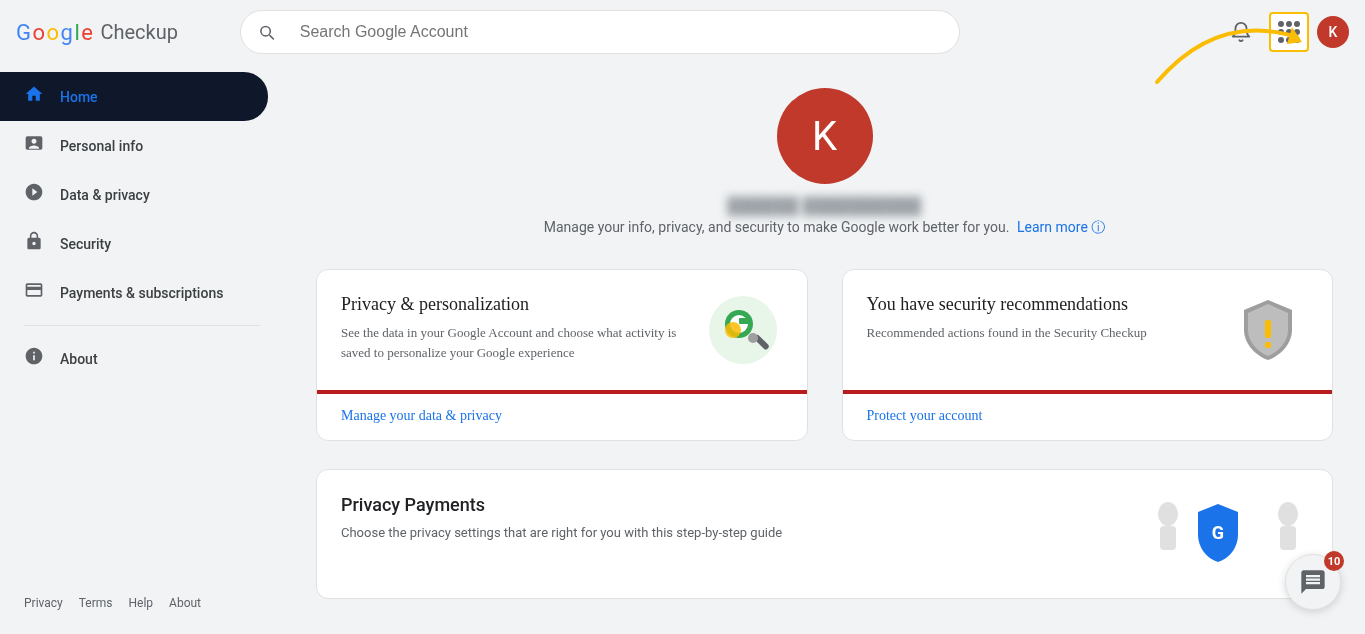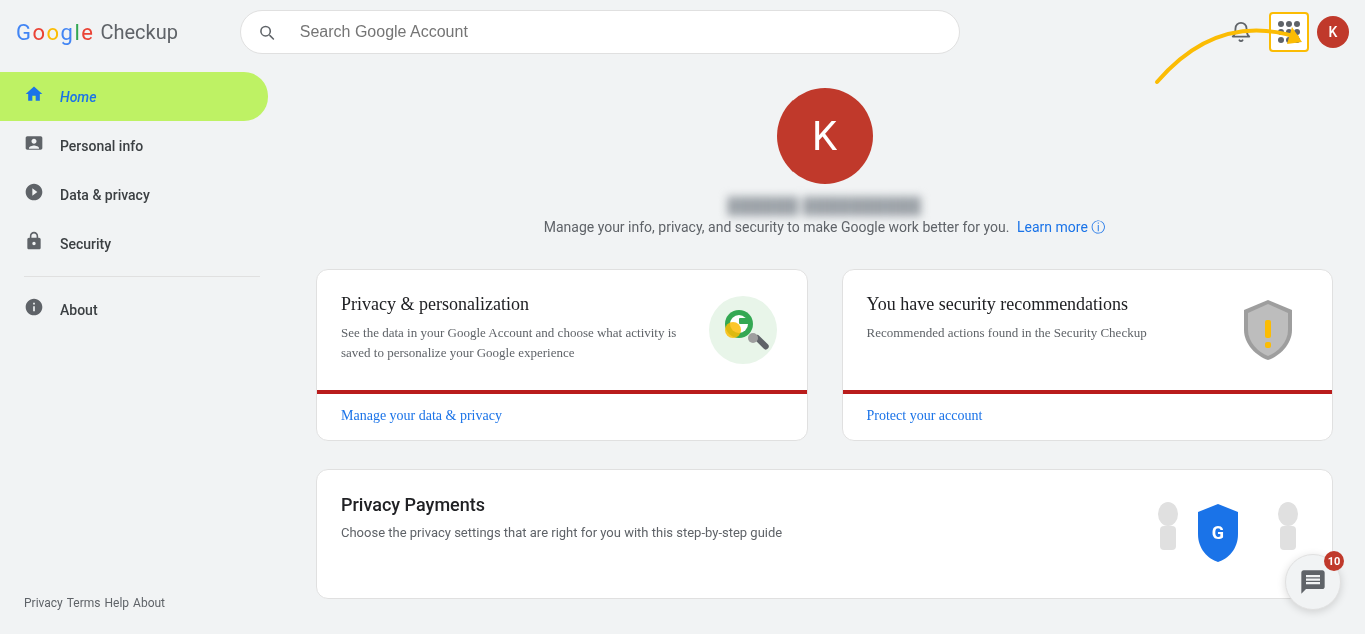--- a/index.html
+++ b/index.html
@@ -135,39 +135,38 @@
       cursor: pointer;
       border-radius: 0 24px 24px 0;
       margin-right: 16px;
       gap: 16px;
       font-size: 14px;
       font-weight: 500;
       color: #3c4043;
       min-height: 48px;
     }
     .sidebar-item.active {
-      background: #bef264;
+      background: #0f172a;
       color: #1a73e8;
-      font-style: italic;
     }
     .sidebar-item .item-icon {
       font-size: 20px;
       color: #5f6368;
     }
     .sidebar-item.active .item-icon { color: #1a73e8; }
     .sidebar-divider {
       height: 1px;
       background: #e0e0e0;
       margin: 8px 24px;
     }
     .sidebar-footer {
       margin-top: auto;
       padding: 16px 24px;
       display: flex;
-      gap: 4px;
+      gap: 16px;
       font-size: 12px;
       color: #5f6368;
       flex-wrap: wrap;
     }
     .sidebar-footer a {
       color: #5f6368;
       text-decoration: none;
     }
 
     
@@ -431,20 +430,28 @@
     <div class="sidebar-item">
       <span class="item-icon">
         <svg width="20" height="20" viewBox="0 0 24 24" fill="#5f6368">
             <path d="M18 8h-1V6c0-2.76-2.24-5-5-5S7 3.24 7 6v2H6c-1.1 0-2 .9-2 2v10c0 1.1.9 2 2 2h12c1.1 0 2-.9 2-2V10c0-1.1-.9-2-2-2zm-6 9c-1.1 0-2-.9-2-2s.9-2 2-2 2 .9 2 2-.9 2-2 2zm3.1-9H8.9V6c0-1.71 1.39-3.1 3.1-3.1 1.71 0 3.1 1.39 3.1 3.1v2z"></path>
           </svg>
       </span>
       <span>Security</span>
     </div>
 
 
+    <div class="sidebar-item">
+      <span class="item-icon">
+        <svg width="20" height="20" viewBox="0 0 24 24" fill="#5f6368">
+            <path d="M20 4H4c-1.11 0-1.99.89-1.99 2L2 18c0 1.11.89 2 2 2h16c1.11 0 2-.89 2-2V6c0-1.11-.89-2-2-2zm0 14H4v-6h16v6zm0-10H4V6h16v2z"></path>
+          </svg>
+      </span>
+      <span>Payments &amp; subscriptions</span>
+    </div>
 
     <div class="sidebar-divider"></div>
 
     <div class="sidebar-item">
       <span class="item-icon">
         <svg width="20" height="20" viewBox="0 0 24 24" fill="#5f6368">
             <path d="M12 2C6.48 2 2 6.48 2 12s4.48 10 10 10 10-4.48 10-10S17.52 2 12 2zm1 15h-2v-6h2v6zm0-8h-2V7h2v2z"></path>
           </svg>
       </span>
       <span>About</span>

